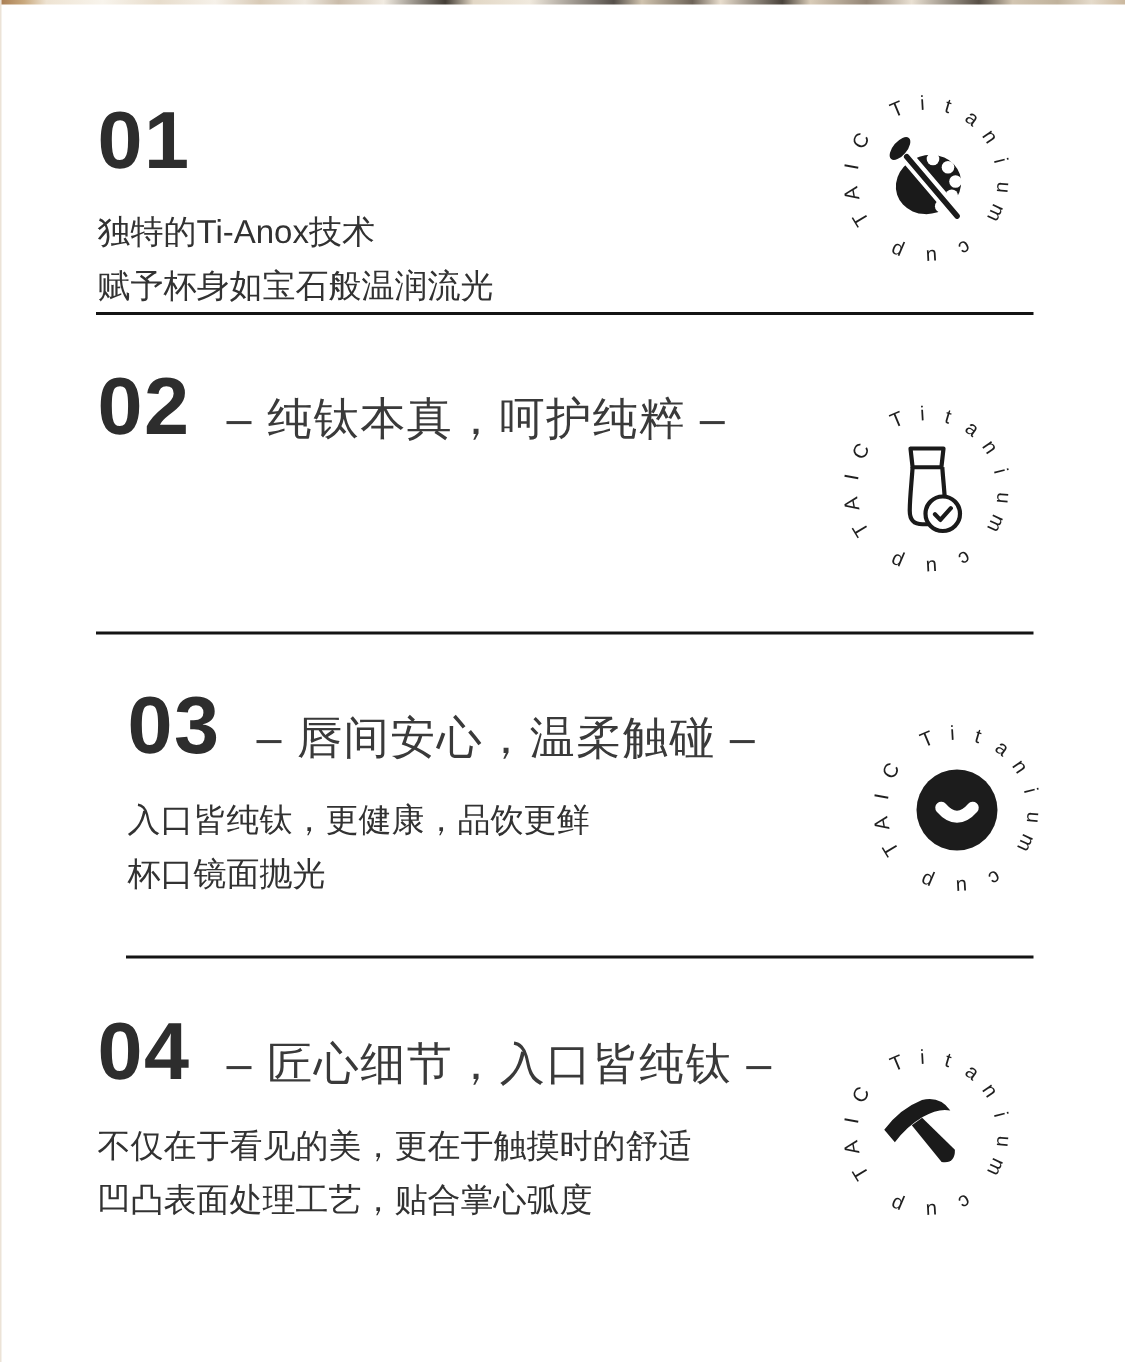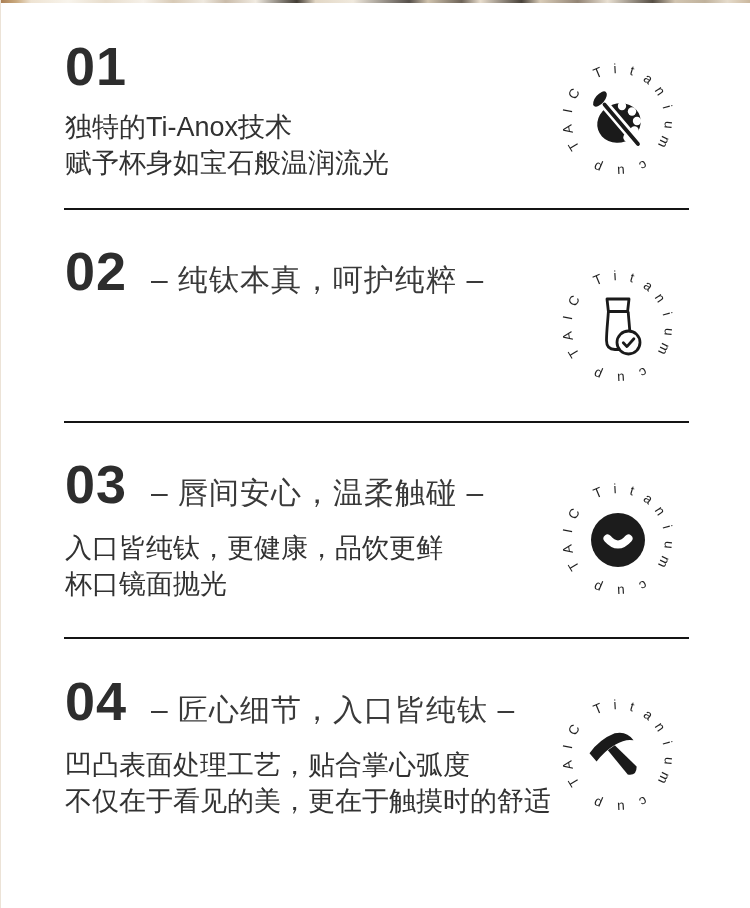--- a/index.html
+++ b/index.html
@@ -24,36 +24,36 @@
       #d8cab6 23%,#efe9df 27%,#cabcaa 30%,#f1ebe1 34%,#433d35 39.5%,#e2d7c5 42%,
       #f0e9dd 47%,#56504a 54.5%,#d0c3ae 57%,#6e6458 61.5%,#e8ddcd 64%,#49423a 69.5%,
       #d9ccb8 72%,#938575 77%,#e9e0d2 81%,#574f45 87%,#d2c5b1 90%,#c0b29c 94%,
       #e5dbcb 97%,#cbb89e 100%);
   }
   .feature{
     position:relative;
     box-sizing:border-box;
     padding:34px 62px 0 64px;
   }
-  .feature.first{padding-top:36px;height:207px;}
+  .feature.first{padding-top:64px;height:207px;}
   .feature.s2{height:213px;}
-  .feature.s3{height:216px;}
+  .feature.s3{height:216px;margin-left:20px;}
   .feature.s4{height:265px;padding-top:35px;}
   .head-row{
     display:flex;align-items:baseline;gap:24px;
   }
   .num{
     font-size:54px;font-weight:600;line-height:1;
     color:#2d2d2d;letter-spacing:1px;
   }
   .heading{
     font-size:30px;color:#3a3a3a;letter-spacing:1px;
   }
   .body-line{
-    margin:0;font-size:27px;line-height:36px;color:#323232;
+    margin:0;font-size:22px;line-height:36px;color:#323232;
   }
   .body-block{margin-top:16px;max-width:560px;}
   .divider{
     position:absolute;left:63px;right:61px;bottom:0;
     height:2px;background:#141414;
   }
   
   .badge{
     position:absolute;left:552px;top:52px;
     width:130px;height:130px;
@@ -185,22 +185,22 @@
     </div>
     <div class="divider"></div>
   </section>
 
   <section class="feature s4">
     <div class="head-row">
       <span class="num">04</span>
       <span class="heading">– 匠心细节，入口皆纯钛 –</span>
     </div>
     <div class="body-block">
+      <p class="body-line">不仅在于看见的美，更在于触摸时的舒适</p>
       <p class="body-line">凹凸表面处理工艺，贴合掌心弧度</p>
-      <p class="body-line">不仅在于看见的美，更在于触摸时的舒适</p>
     </div>
     <div class="badge">
       <div class="ring">
           <span style="left: 21.2845px; top: 91.2669px; transform: translate(-50%, -50%) rotate(-121deg); color: rgb(31, 31, 31);">T</span>
           <span style="left: 14.8272px; top: 74.1481px; transform: translate(-50%, -50%) rotate(-100.333deg); color: rgb(31, 31, 31);">A</span>
           <span style="left: 14.8272px; top: 55.8519px; transform: translate(-50%, -50%) rotate(-79.6667deg); color: rgb(31, 31, 31);">I</span>
           <span style="left: 21.2845px; top: 38.7331px; transform: translate(-50%, -50%) rotate(-59deg); color: rgb(31, 31, 31);">C</span>
           <span style="left: 45.0727px; top: 18.0543px; transform: translate(-50%, -50%) rotate(-23deg); color: rgb(31, 31, 31);">T</span>
           <span style="left: 62.0769px; top: 14.0838px; transform: translate(-50%, -50%) rotate(-3.28571deg); color: rgb(31, 31, 31);">i</span>
           <span style="left: 79.4238px; top: 16.0822px; transform: translate(-50%, -50%) rotate(16.4286deg); color: rgb(31, 31, 31);">t</span>

